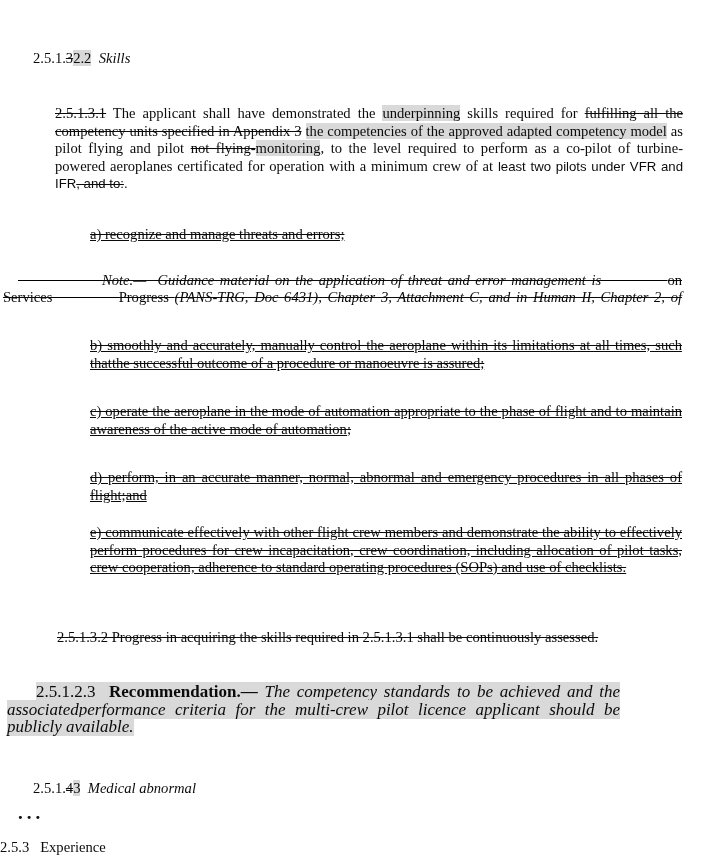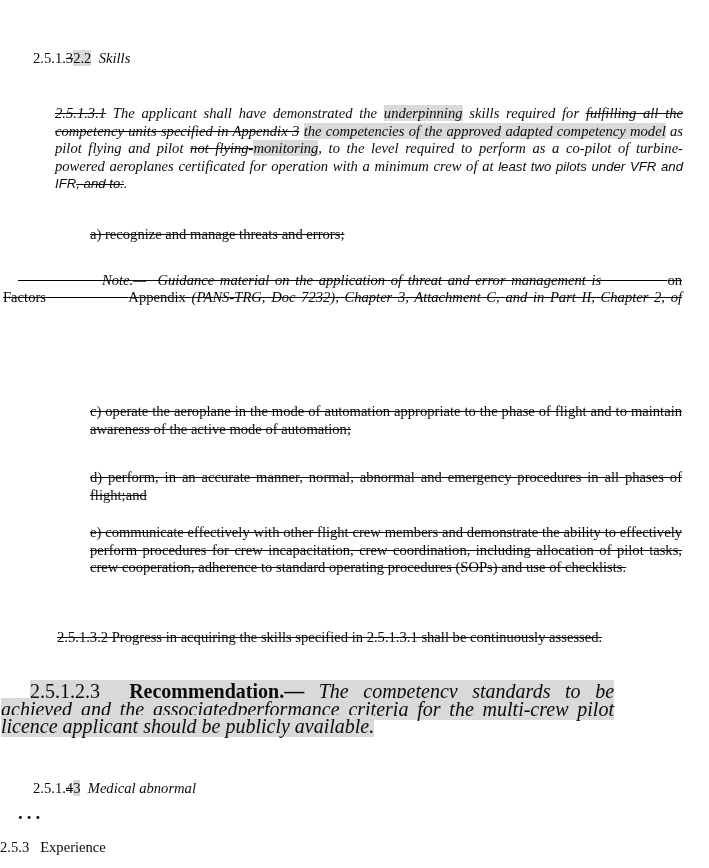--- a/index.html
+++ b/index.html
@@ -25,32 +25,32 @@
   .noteline{position:absolute;display:flex;white-space:nowrap;word-spacing:2px;}
   .noteline > span{flex:0 0 auto;}
   .sgap{
     display:inline-block;height:17.5px;
     background:linear-gradient(to bottom, transparent 8.1px, #000 8.1px, #000 9.4px, transparent 9.4px);
   }
   .sgap.fixed84{width:84px;}
   .sgap.fill{flex:1 1 auto;}
   
   .heading1{left:33px;top:50px;white-space:nowrap;}
-  .para1{left:55px;top:105px;width:628px;font-style:italic;}
-  .item{left:90px;width:592px;}
+  .para1{left:55px;top:105px;width:628px;}
+  .item{left:90px;width:592px;text-decoration:underline;}
   .item-a{top:226px;white-space:nowrap;}
   .item-b{top:337px;}
   .item-c{top:403px;}
   .item-d{top:469px;}
   .item-e{top:524px;}
   .note-l1{left:18px;top:271.5px;width:664px;}
   .note-l2{left:3px;top:289px;width:679px;}
   .note-l3{left:3px;top:306.5px;}
   .para2{left:57px;top:629px;width:630px;white-space:nowrap;}
-  .recommendation{left:1px;top:683px;width:613px;text-indent:29px;font-size:20px;}
+  .recommendation{left:7px;top:683px;width:613px;text-indent:29px;font-size:17px;}
   .heading2{left:33px;top:780px;white-space:nowrap;}
   .ellipsis{left:18px;top:804px;font-weight:bold;font-size:19px;letter-spacing:4px;text-align:left;}
   .heading3{left:0;top:839px;width:709px;text-align:left;white-space:nowrap;}
 </style>
 </head>
 <body>
 
 <div class="page">
 
   <div class="block heading1"><span>2.5.1.</span><span class="del">3</span><span class="hl">2.2</span><span>&nbsp;&nbsp;</span><span class="i">Skills</span></div>
@@ -59,33 +59,34 @@
 
   <div class="block item item-a"><span class="del">a) recognize and manage threats and errors;</span></div>
 
   <div class="noteline note-l1">
     <span class="sgap fixed84"></span>
     <span><span class="i del">Note.—&nbsp;&nbsp;Guidance material on the application of threat and error management is</span></span>
     <span class="sgap fill"></span>
     <span><span class="del">on</span></span>
   </div>
   <div class="noteline note-l2">
-    <span><span class="del">Factors</span></span>
+    <span><span class="del">Services</span></span>
     <span class="sgap fill"></span>
-    <span><span class="del">Appendix </span><span class="i del">(PANS-TRG, Doc 7232), Chapter 3, Attachment C, </span><span class="i del">and in Part II, Chapter 2, of</span></span>
+    <span><span class="del">Progress </span><span class="i del">(PANS-TRG, Doc 6431), Chapter 3, Attachment C, </span><span class="i del">and in Human II, Chapter 2, of</span></span>
   </div>
 
+  <div class="block item item-b"><span class="del">b) smoothly and accurately, manually control the aeroplane within its limitations at all times, such thatthe successful outcome of a procedure or manoeuvre is assured;</span></div>
 
   <div class="block item item-d"><span class="del">d) perform, in an accurate manner, normal, abnormal and emergency procedures in all phases of flight;and</span></div>
 
   <div class="block item item-c"><span class="del">c) operate the aeroplane in the mode of automation appropriate to the phase of flight and to maintain awareness of the active mode of automation;</span></div>
 
   <div class="block item item-e"><span class="del">e) communicate effectively with other flight crew members and demonstrate the ability to effectively perform procedures for crew incapacitation, crew coordination, including allocation of pilot tasks, crew cooperation, adherence to standard operating procedures (SOPs) and use of checklists.</span></div>
 
-  <div class="block para2"><span class="del">2.5.1.3.2 Progress in acquiring the skills specified in 2.5.1.3.1 shall be continuously assessed.</span></div>
+  <div class="block para2"><span class="del">2.5.1.3.2 Progress in acquiring the skills required in 2.5.1.3.1 shall be continuously assessed.</span></div>
 
   <div class="block recommendation"><span class="hl">2.5.1.2.3&nbsp;&nbsp;</span><span class="b hl">Recommendation.— </span><span class="i hl">The competency standards to be achieved and the associatedperformance criteria for the multi-crew pilot licence applicant should be publicly available.</span></div>
 
   <div class="block heading2"><span>2.5.1.</span><span class="del">4</span><span class="hl">3</span><span>&nbsp;&nbsp;</span><span class="i">Medical abnormal</span></div>
 
   <div class="block ellipsis">...</div>
 
   <div class="block heading3"><span>2.5.3</span><span>&nbsp;&nbsp; </span><span>Experience</span></div>
 
 </div>

